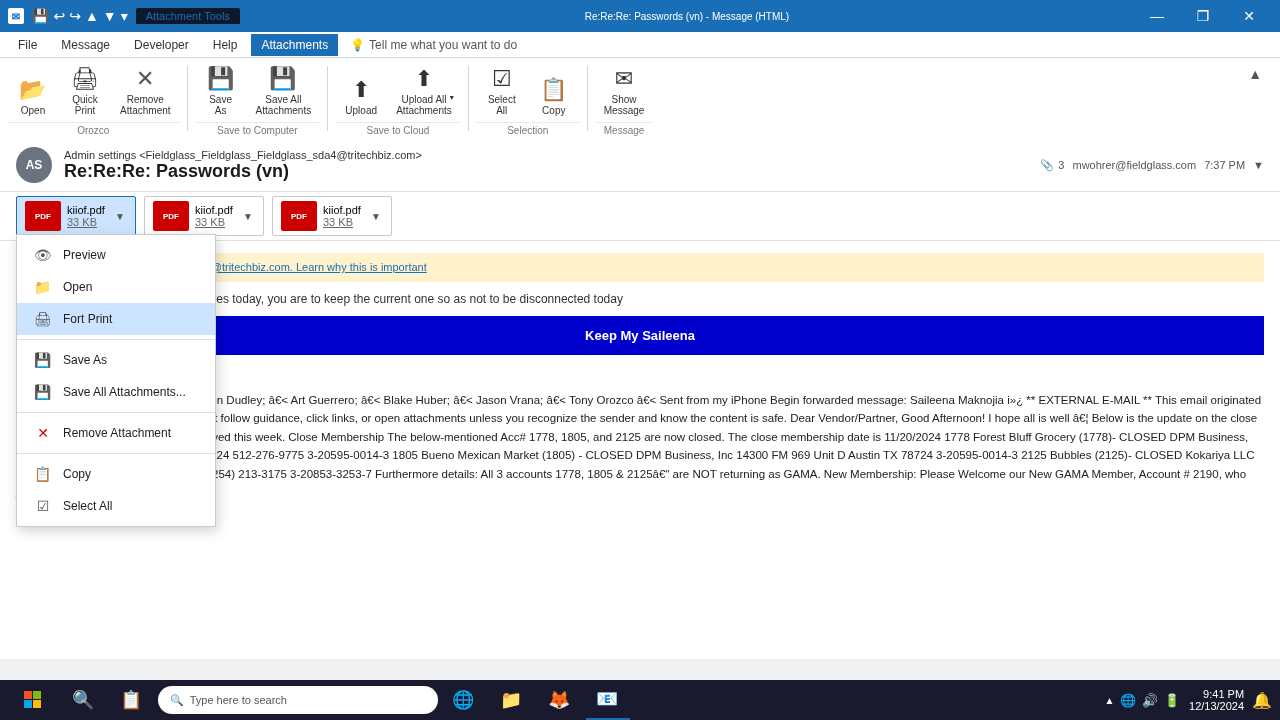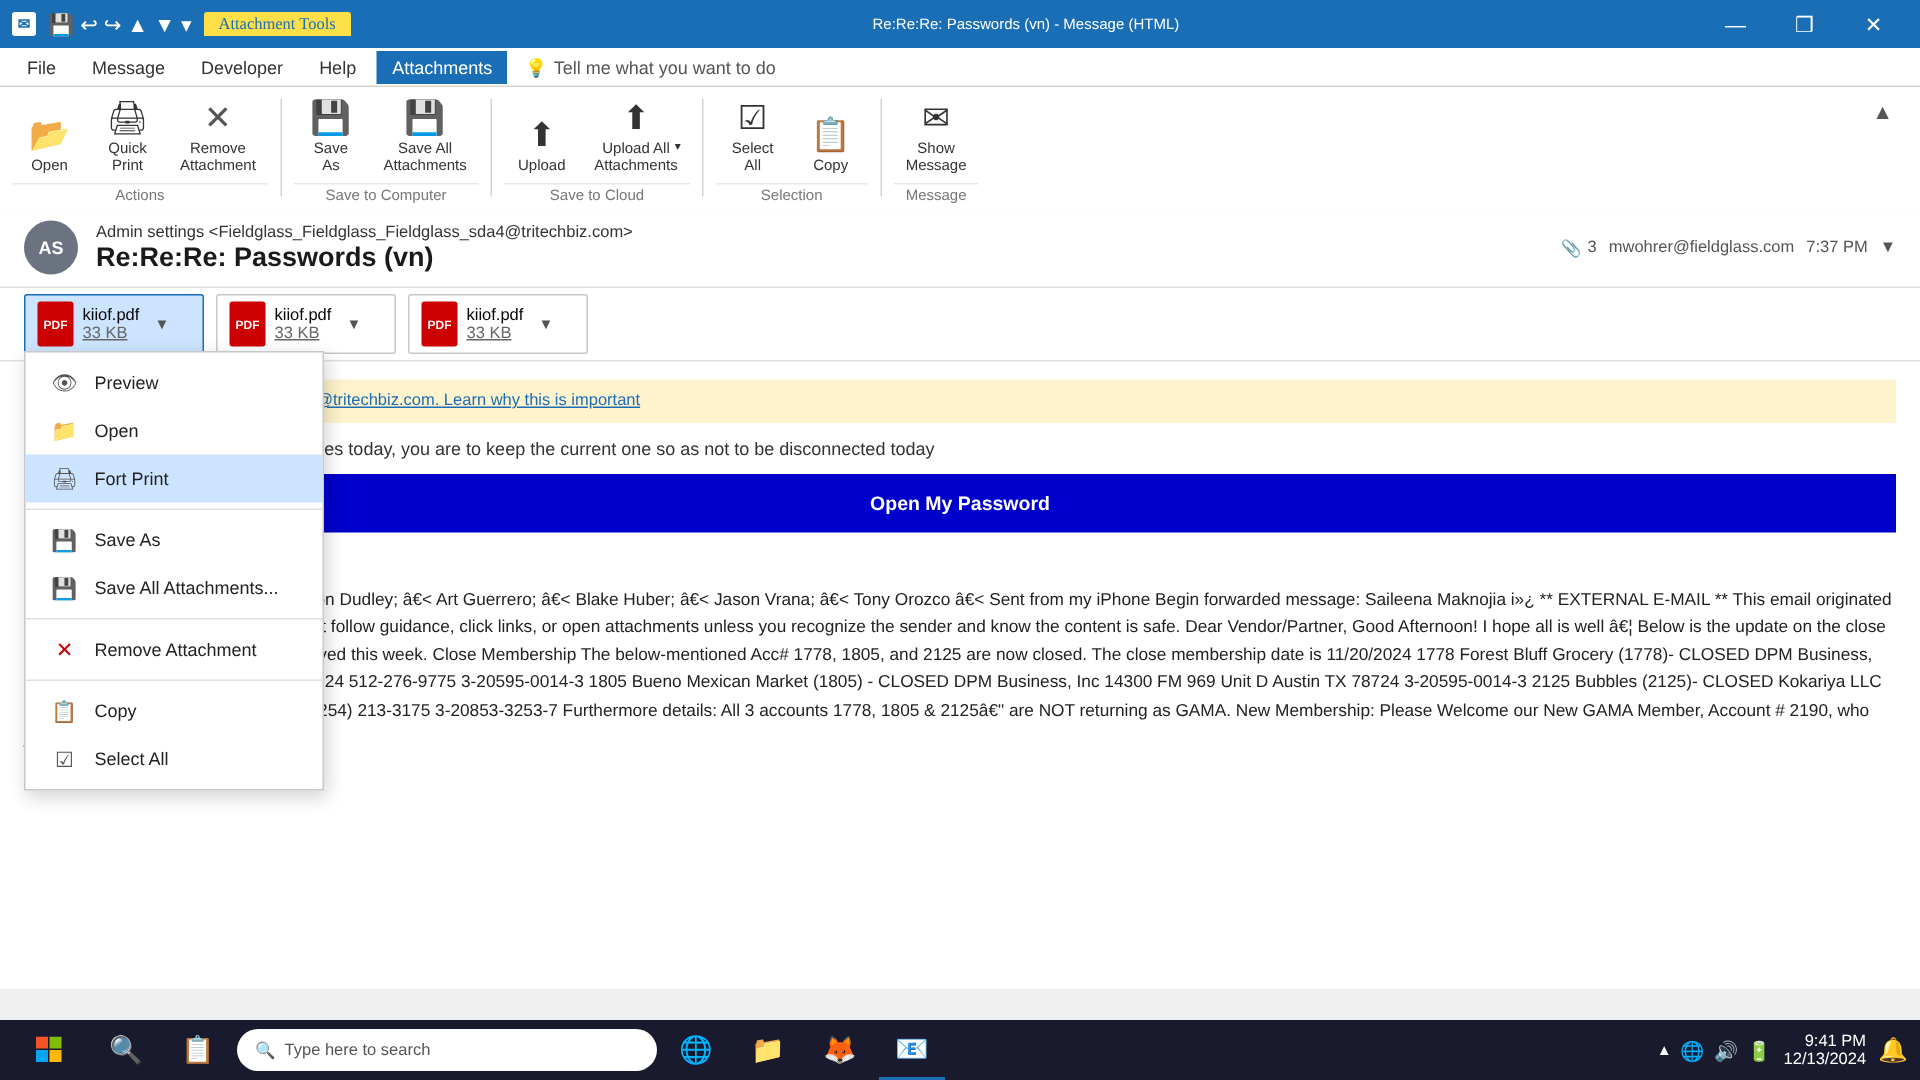--- a/index.html
+++ b/index.html
@@ -111,21 +111,21 @@
       gap: 6px;
       border: 1px solid #c8c8c8;
       padding: 4px 8px;
       border-radius: 2px;
       cursor: pointer;
       background: white;
       min-width: 120px;
     }
     .attachment-item.active { background: #cce4ff; border-color: #1a6eb5; }
     .pdf-icon {
-      width: 24px; height: 30px;
+      width: 36px; height: 30px;
       background: #c00;
       color: white;
       font-size: 8px;
       font-weight: bold;
       display: flex; align-items: center; justify-content: center;
       border-radius: 2px;
       flex-shrink: 0;
     }
     .att-name { font-size: 11px; font-weight: 500; }
     .att-size { font-size: 11px; color: #666; text-decoration: underline; }
@@ -287,21 +287,21 @@
   <div class="title-bar-left">
     <div class="title-bar-icon">✉</div>
     <div style="display:flex;gap:4px;">
       <span style="cursor:pointer;font-size:14px;">💾</span>
       <span style="cursor:pointer;font-size:14px;">↩</span>
       <span style="cursor:pointer;font-size:14px;">↪</span>
       <span style="cursor:pointer;font-size:14px;">▲</span>
       <span style="cursor:pointer;font-size:14px;">▼</span>
       <span style="cursor:pointer;font-size:14px;">▾</span>
     </div>
-    <span style="background:#fde047;color:#1a6eb5;padding:2px 10px;font-size:11px;border-radius:2px 2px 0 0;font-family:Liberation Serif, serif;">Attachment Tools</span>
+    <span style="background:#0f172a;color:#1a6eb5;padding:2px 10px;font-size:11px;border-radius:2px 2px 0 0;">Attachment Tools</span>
   </div>
   <div class="title-bar-title">Re:Re:Re:  Passwords  (vn)  -  Message (HTML)</div>
   <div class="title-win-controls">
     <div class="win-btn">—</div>
     <div class="win-btn">❒</div>
     <div class="win-btn close">✕</div>
   </div>
 </div>
 
 <div class="menu-bar">
@@ -327,21 +327,21 @@
         </div>
         <div class="ribbon-btn large">
           <span class="icon">🖨</span>
           <span class="label">Quick<br>Print</span>
         </div>
         <div class="ribbon-btn large">
           <span class="icon" style="font-size:22px;color:#555;">✕</span>
           <span class="label">Remove<br>Attachment</span>
         </div>
       </div>
-      <div class="ribbon-section-label">Actions</div>
+      <div class="ribbon-section-label">Orozco</div>
     </div>
     <div class="ribbon-divider"></div>
 
     <div class="ribbon-section">
       <div class="ribbon-section-btns">
         <div class="ribbon-btn large">
           <span class="icon">💾</span>
           <span class="label">Save<br>As</span>
         </div>
         <div class="ribbon-btn large">
@@ -485,21 +485,21 @@
       </div>
       <div class="att-chevron">▼</div>
     </div>
   </div>
 
   <div class="email-body">
     <div class="security-warning">
       <span style="color:#1a6eb5;text-decoration:underline;cursor:pointer;">fieldglass_fieldglass_fieldglass_sda4@tritechbiz.com. Learn why this is important</span>
     </div>
     <div class="password-notice">Pa... (mwohrer@fieldglass.com) expires today, you are to keep the current one so as not to be disconnected today</div>
-    <div class="keep-password-btn">Open My Password</div>
+    <div class="keep-password-btn">Keep My Saileena</div>
     <div style="margin-bottom:6px;font-size:12px;font-weight:500;">Fieldglass.com IT-Help</div>
     <div class="body-text">i"š Tony Orozco â€&lt; Ty Walls;  â€&lt; Kalon Dudley; â€&lt; Art Guerrero; â€&lt; Blake Huber; â€&lt; Jason Vrana;  â€&lt; Tony Orozco â€&lt; Sent from my iPhone Begin forwarded message: Saileena Maknojia i»¿ ** EXTERNAL E-MAIL ** This email originated from outside of the organization. Do not follow guidance, click links, or open attachments unless you recognize the sender and know the content is safe. Dear Vendor/Partner, Good Afternoon! I hope all is  well â€¦  Below is the update on the close &amp; new memberships, which was approved this week. Close Membership The below-mentioned Acc# 1778, 1805,  and 2125 are now closed. The close membership date is 11/20/2024  1778  Forest Bluff Grocery (1778)- CLOSED DPM Business, Inc 14300  FM 969 Unit A Austin TX 78724  512-276-9775  3-20595-0014-3  1805 Bueno Mexican Market (1805) - CLOSED DPM Business, Inc 14300  FM 969 Unit D Austin TX 78724  3-20595-0014-3  2125 Bubbles (2125)- CLOSED Kokariya LLC 620  S Fort Hood St Killeen TX 76541  (254) 213-3175  3-20853-3253-7  Furthermore details: All 3 accounts 1778, 1805  &amp; 2125â€"  are NOT returning as GAMA. New Membership: Please Welcome our New GAMA Member, Account # 2190,  who joined on</div>
   </div>
 </div>
 
 <div class="taskbar">
   <div class="start-btn">
     <svg width="18" height="18" viewBox="0 0 18 18">
       <rect x="0" y="0" width="8" height="8" fill="#f35325"></rect>
       <rect x="9" y="0" width="8" height="8" fill="#81bc06"></rect>

